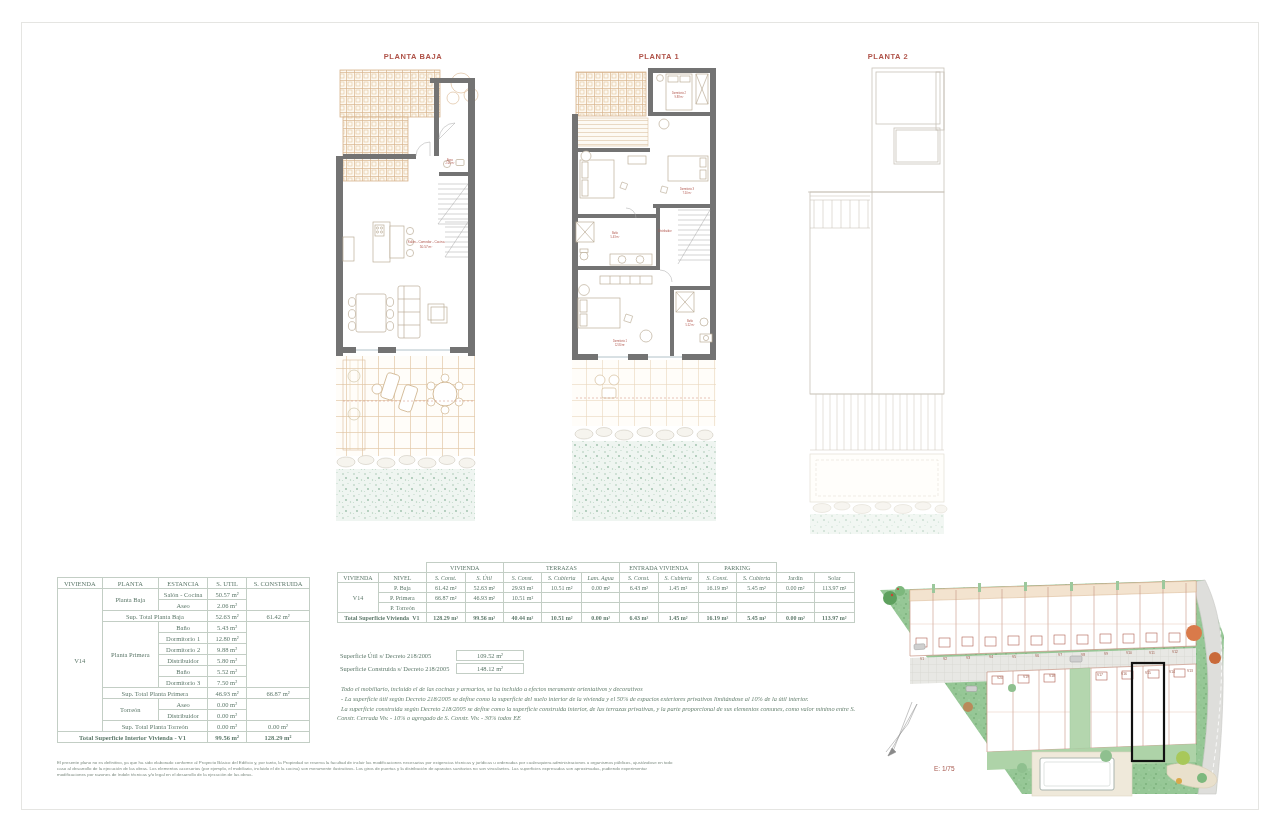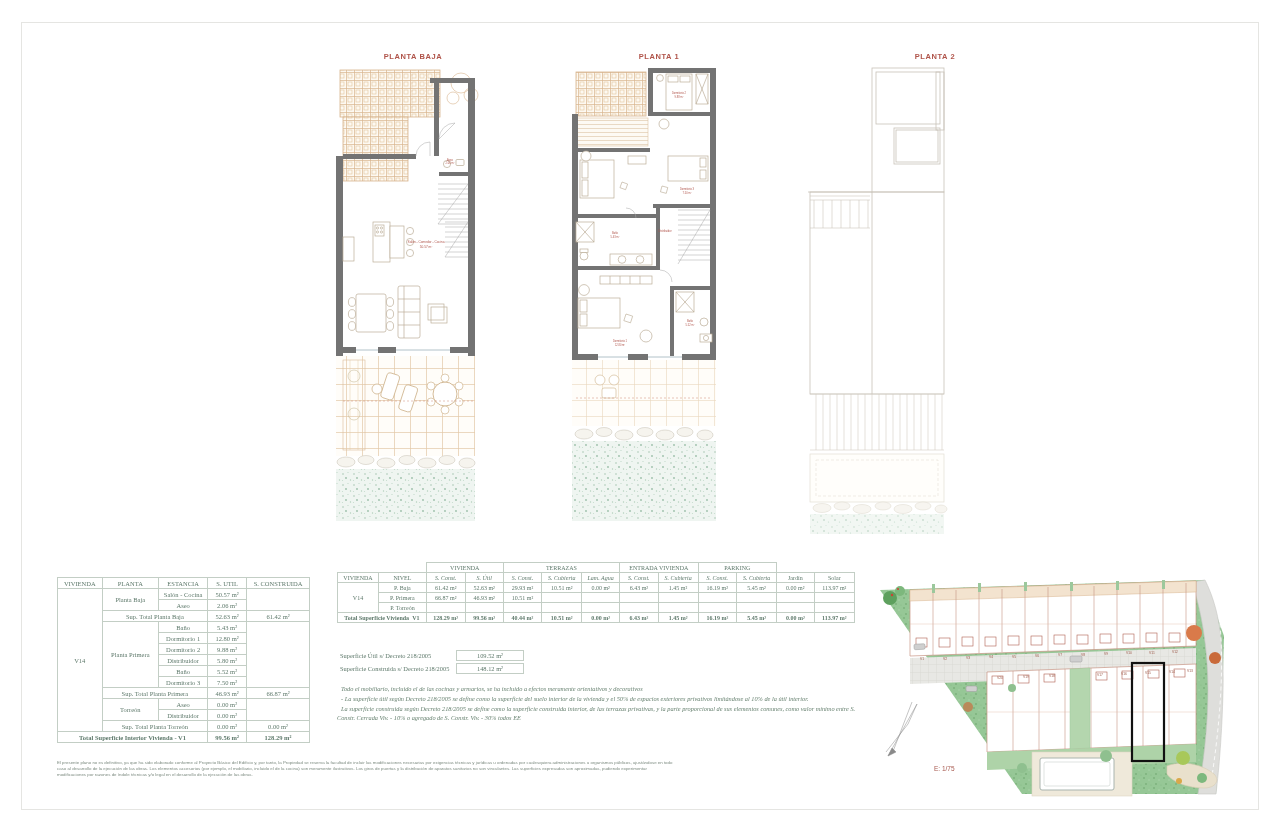--- a/index.html
+++ b/index.html
@@ -29,21 +29,21 @@
   .scale-lbl{font-size:6.5px;fill:#a85a50;font-family:"Liberation Sans",sans-serif}
 </style>
 </head>
 <body>
 
 <div id="page">
   <div class="page-border"></div>
 
   <div class="plan-title" style="left:358px;top:52px">PLANTA BAJA</div>
   <div class="plan-title" style="left:604px;top:52px">PLANTA 1</div>
-  <div class="plan-title" style="left:880px;top:52px">PLANTA 2</div>
+  <div class="plan-title" style="left:833px;top:52px">PLANTA 2</div>
 
   <svg class="plan-svg" style="left:330px;top:64px" width="152" height="458" viewBox="0 0 152 458">
     <defs>
       <pattern id="gridA" width="8" height="8" patternUnits="userSpaceOnUse">
         <rect width="8" height="8" fill="#fdf9f2"></rect>
         <path d="M0 .4H8M.4 0V8" stroke="#d8b58e" stroke-width=".8" fill="none"></path>
         <rect x="2" y="2" width="4" height="4" fill="none" stroke="#e6cba6" stroke-width=".7"></rect>
       </pattern>
       <pattern id="pavA" width="16" height="16" patternUnits="userSpaceOnUse">
         <rect width="16" height="16" fill="#fffdf9"></rect>

